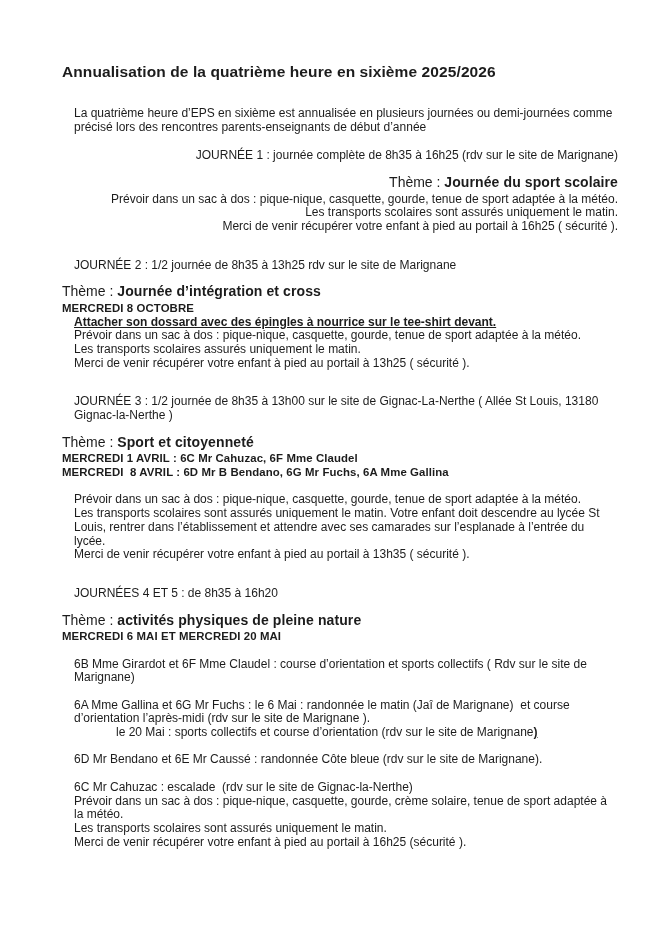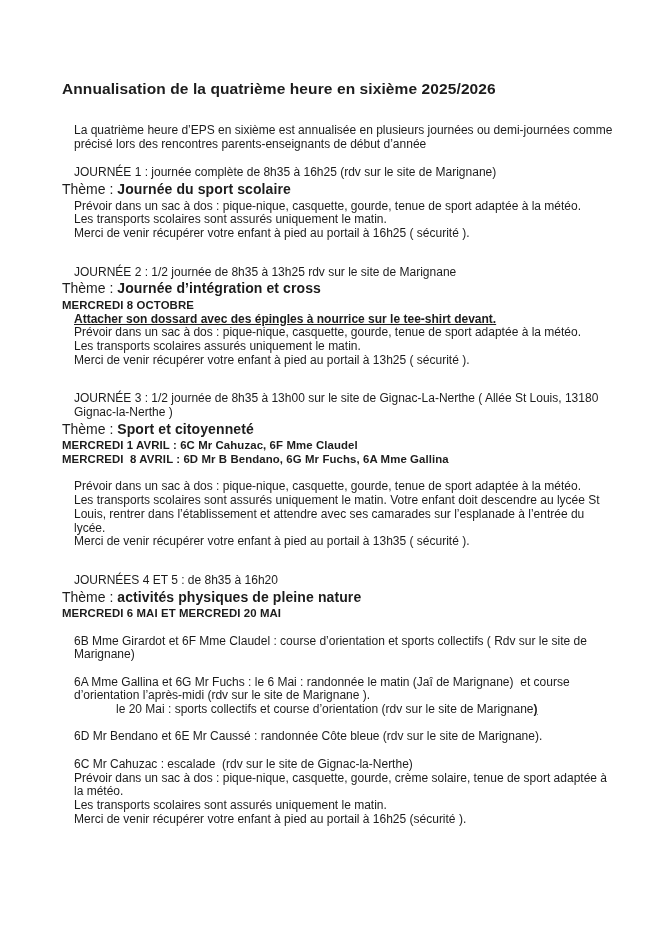--- a/index.html
+++ b/index.html
@@ -8,21 +8,21 @@
     background: #ffffff;
   }
   body {
     width: 670px;
     height: 951px;
     overflow: hidden;
     font-family: "Liberation Sans", "DejaVu Sans", sans-serif;
     color: #1c1c1c;
   }
   .page {
-    padding: 79px 52px 0 62px;
+    padding: 62px 52px 0 62px;
     width: 556px;
     box-sizing: content-box;
   }
   h1.doc-title {
     font-size: 15.5px;
     font-weight: bold;
     line-height: 19px;
     margin: 0;
     letter-spacing: 0.1px;
   }
@@ -34,41 +34,42 @@
     font-size: 12px;
     line-height: 13.7px;
     margin-left: 12px;
   }
   .intro {
     margin-top: 26px;
   }
   .theme {
     font-size: 14px;
     line-height: 17.5px;
-    margin: 1px 0 1px;
+    margin: 11px 0 1px;
   }
   .theme .t-title {
     font-weight: bold;
     letter-spacing: 0.1px;
   }
   .date {
     font-size: 11.4px;
     font-weight: bold;
     line-height: 13.7px;
     letter-spacing: 0.1px;
   }
   .bold {
     font-weight: bold;
     text-decoration: underline;
   }
   section {
     margin-top: 25px;
   }
   section.first {
     margin-top: 15px;
+    text-align: right;
   }
   .gap-top {
     margin-top: 13.7px;
   }
   .indent {
     margin-left: 54px;
   }
 </style>
 </head>
 <body>

